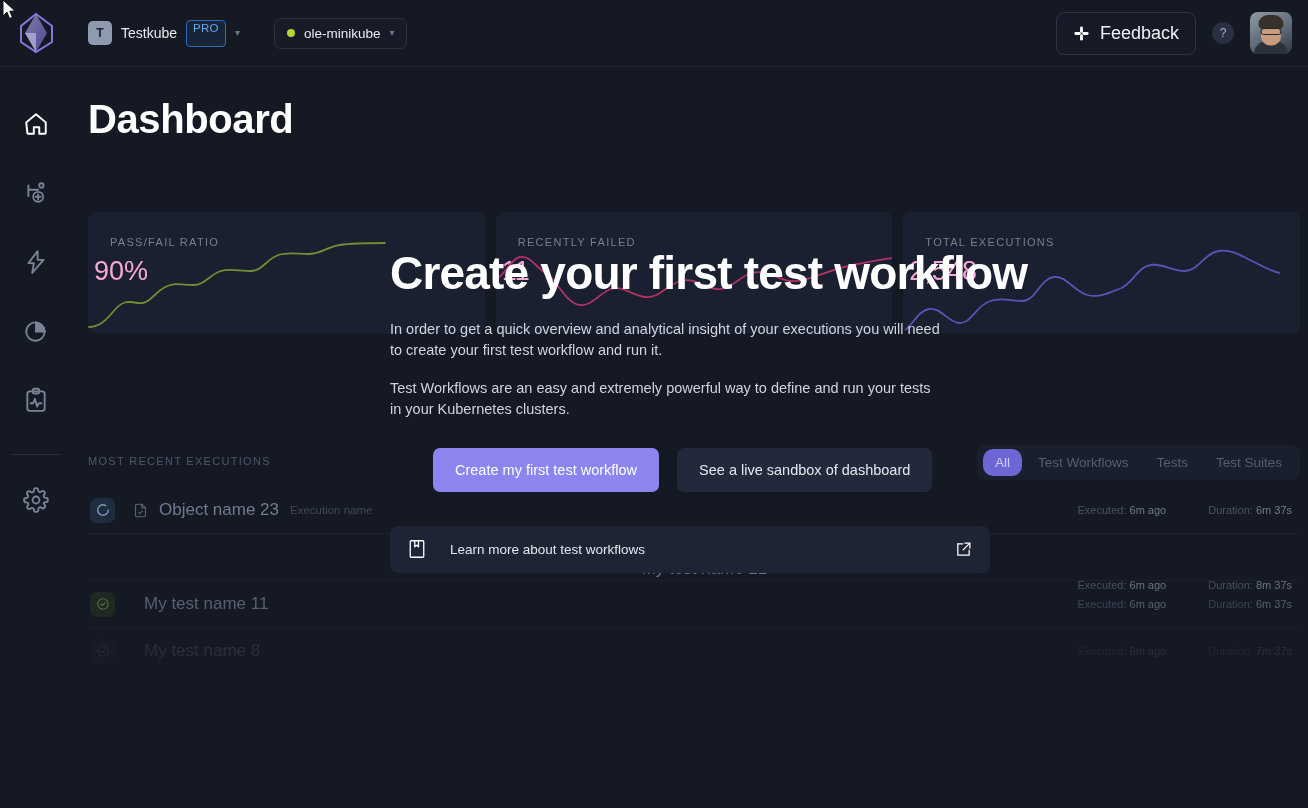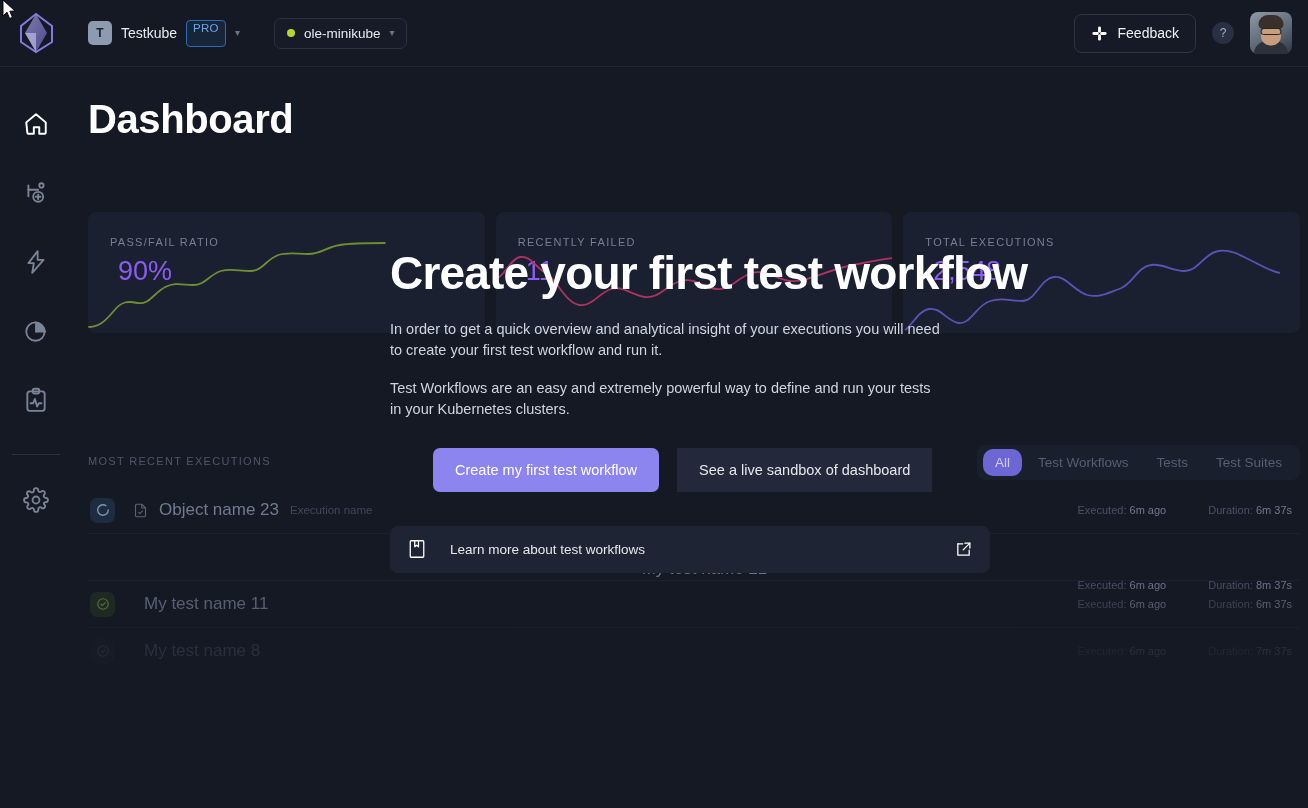--- a/index.html
+++ b/index.html
@@ -45,21 +45,21 @@
   .env-name { color: #e8eaf0; font-size: 13.5px; }
   .topbar-right {
     margin-left: auto; display: flex; align-items: center;
     gap: 16px; padding-right: 16px;
   }
   .feedback-btn {
     display: flex; align-items: center; gap: 10px;
     border: 1px solid #2e3444; border-radius: 8px;
     padding: 10px 16px; background: #161a26; cursor: pointer;
   }
-  .feedback-label { color: #eef0f5; font-size: 14px; }
+  .feedback-label { color: #eef0f5; font-size: 18px; }
   .help-btn {
     width: 22px; height: 22px; border-radius: 50%;
     background: #2a3043; color: #a8b0c2;
     font-size: 12px; display: flex; align-items: center;
     justify-content: center; cursor: pointer;
   }
   .avatar {
     width: 42px; height: 42px; border-radius: 8px; overflow: hidden;
     background: linear-gradient(150deg,#8f9aa6 0%,#5f6a78 55%,#2f3742 100%);
     position: relative;
@@ -112,22 +112,22 @@
   }
   .card {
     flex: 1; position: relative; overflow: hidden;
     background: #1b2030; border-radius: 8px;
   }
   .card-label {
     position: absolute; left: 22px; top: 24px;
     font-size: 11px; letter-spacing: 1.3px; color: #767f93;
   }
   .card-value {
-    position: absolute; left: 30px; top: 44px;
-    font-size: 27px; color: #8b5cf6; font-weight: 400;
+    position: absolute; left: 6px; top: 44px;
+    font-size: 27px; color: #f9a8d4; font-weight: 400;
   }
   .spark { position: absolute; left: 0; bottom: 0; width: 100%; height: 96px; }
 
   
   .recent-label {
     position: absolute; left: 16px; top: 388px;
     font-size: 11px; letter-spacing: 1.3px; color: #4e566a;
   }
   .filters {
     position: absolute; right: 8px; top: 378px;
@@ -184,21 +184,21 @@
   }
   .hero-p + .hero-p { margin-top: 18px; }
   .hero-actions { margin-top: 28px; display: flex; gap: 18px; padding-left: 43px; }
   .btn-primary {
     background: #8c85f0; color: #ffffff; font-size: 14.5px;
     border: none; border-radius: 7px; padding: 14px 22px; cursor: pointer;
     font-family: "Liberation Sans", sans-serif;
   }
   .btn-secondary {
     background: #23283a; color: #e4e7ee; font-size: 14.5px;
-    border: none; border-radius: 0; padding: 14px 22px; cursor: pointer;
+    border: none; border-radius: 7px; padding: 14px 22px; cursor: pointer;
     font-family: "Liberation Sans", sans-serif;
   }
   .learn-bar {
     margin-top: 34px; width: 600px; height: 47px;
     background: #1e2433; border-radius: 8px;
     display: flex; align-items: center; padding: 0 18px; cursor: pointer;
   }
   .learn-label { margin-left: 24px; font-size: 13.5px; color: #e4e7ee; }
   .learn-ext { margin-left: auto; }
 

